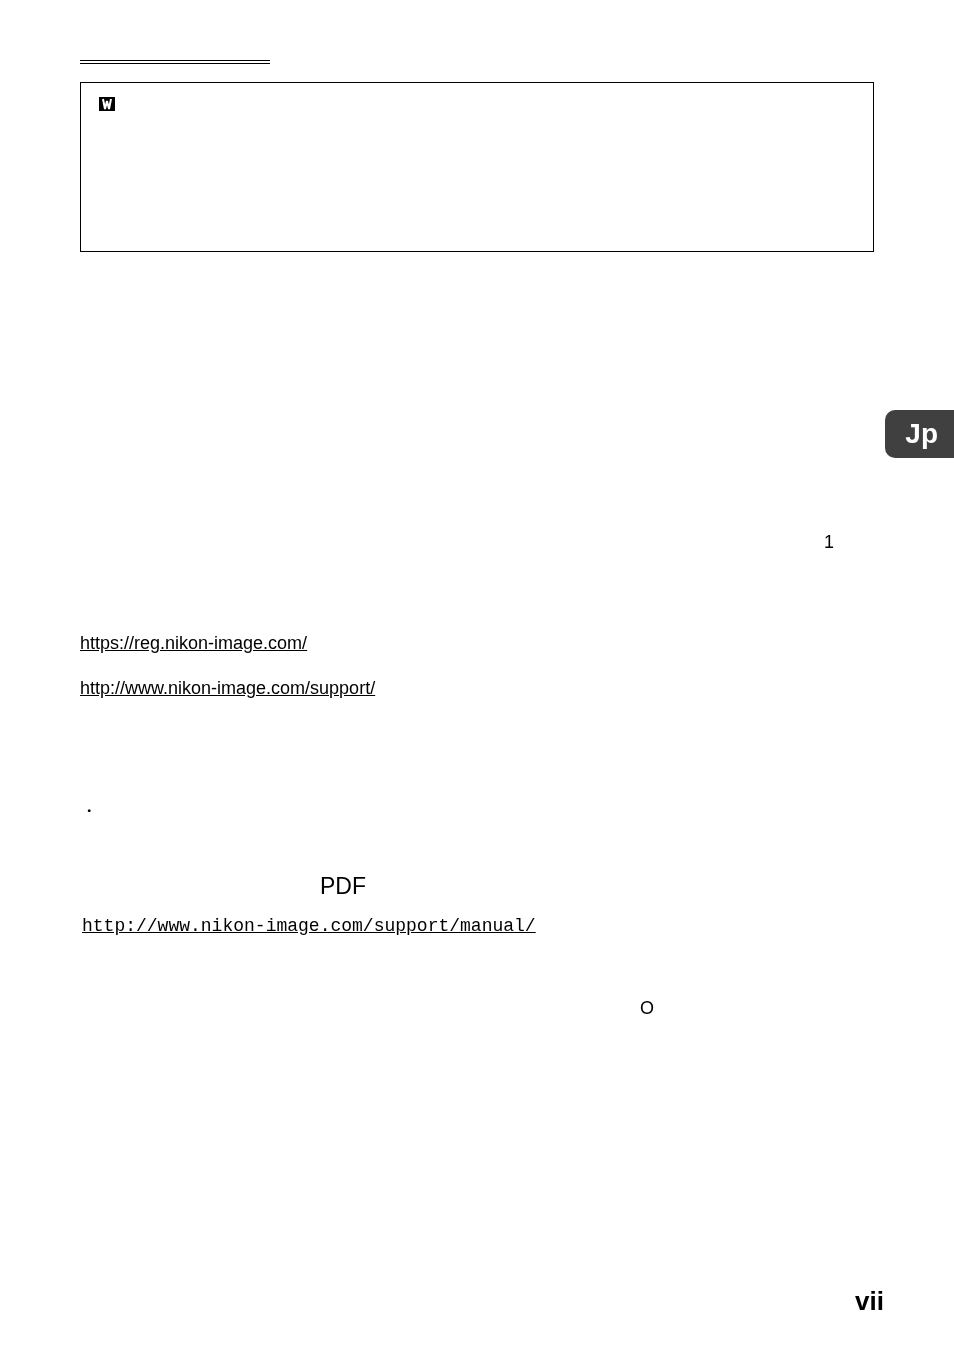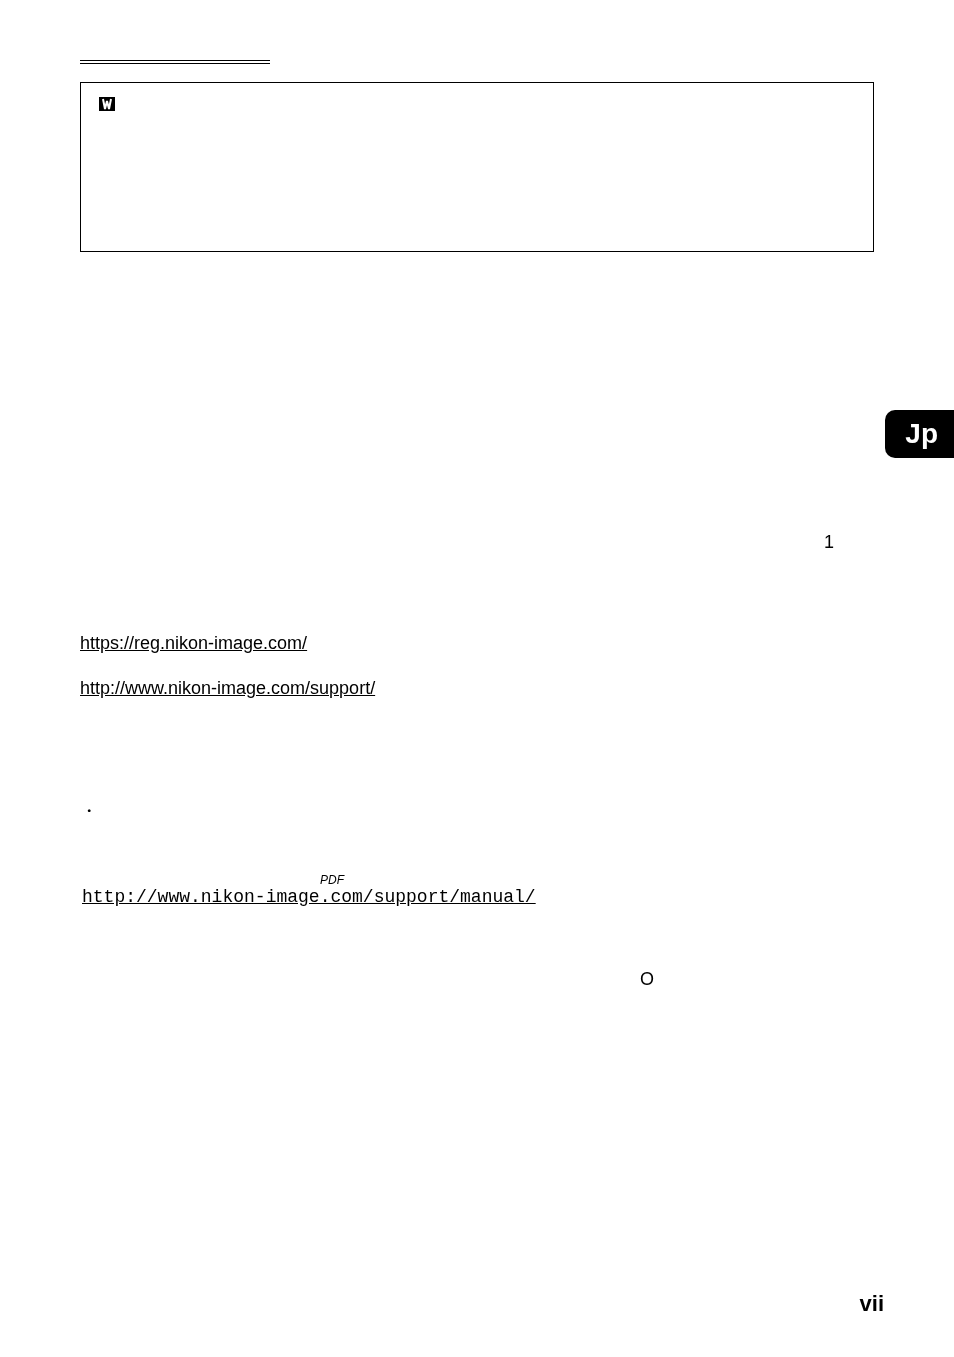--- a/index.html
+++ b/index.html
@@ -46,21 +46,21 @@
     .right-num {
       text-align: right;
       padding-right: 40px;
       font-size: 18px;
       margin-bottom: 24px;
     }
     .jp-tab {
       position: absolute;
       right: 0;
       top: 410px;
-      background: #000000;
+      background: #404040;
       color: white;
       font-size: 28px;
       font-weight: bold;
       padding: 8px 16px 8px 20px;
       border-radius: 10px 0 0 10px;
     }
     .link {
       text-decoration: underline;
       font-size: 18px;
       display: block;
@@ -76,42 +76,41 @@
       display: flex;
       align-items: center;
       margin-top: 100px;
       margin-bottom: 50px;
     }
     .bullet {
       font-size: 18px;
       width: 20px;
     }
     .pdf-text {
-      font-size: 12px;
+      font-size: 23px;
       margin-left: 240px;
-      margin-bottom: 0;
-      font-style: italic;
+      margin-bottom: 16px;
     }
     .link-indent {
       text-decoration: underline;
       font-size: 18px;
       margin-left: 2px;
       font-family: Liberation Mono, monospace;
     }
     .circle-o {
       font-size: 18px;
       text-align: center;
       margin-top: 62px;
       margin-left: 340px;
     }
     .page-number {
       position: absolute;
       bottom: 40px;
       right: 70px;
-      font-size: 22px;
+      font-size: 26px;
       font-weight: bold;
     }
   </style>
 </head>
 <body>
 
 <div class="page-content">
   <div class="top-line"></div>
   <div class="top-line-thin"></div>
   

